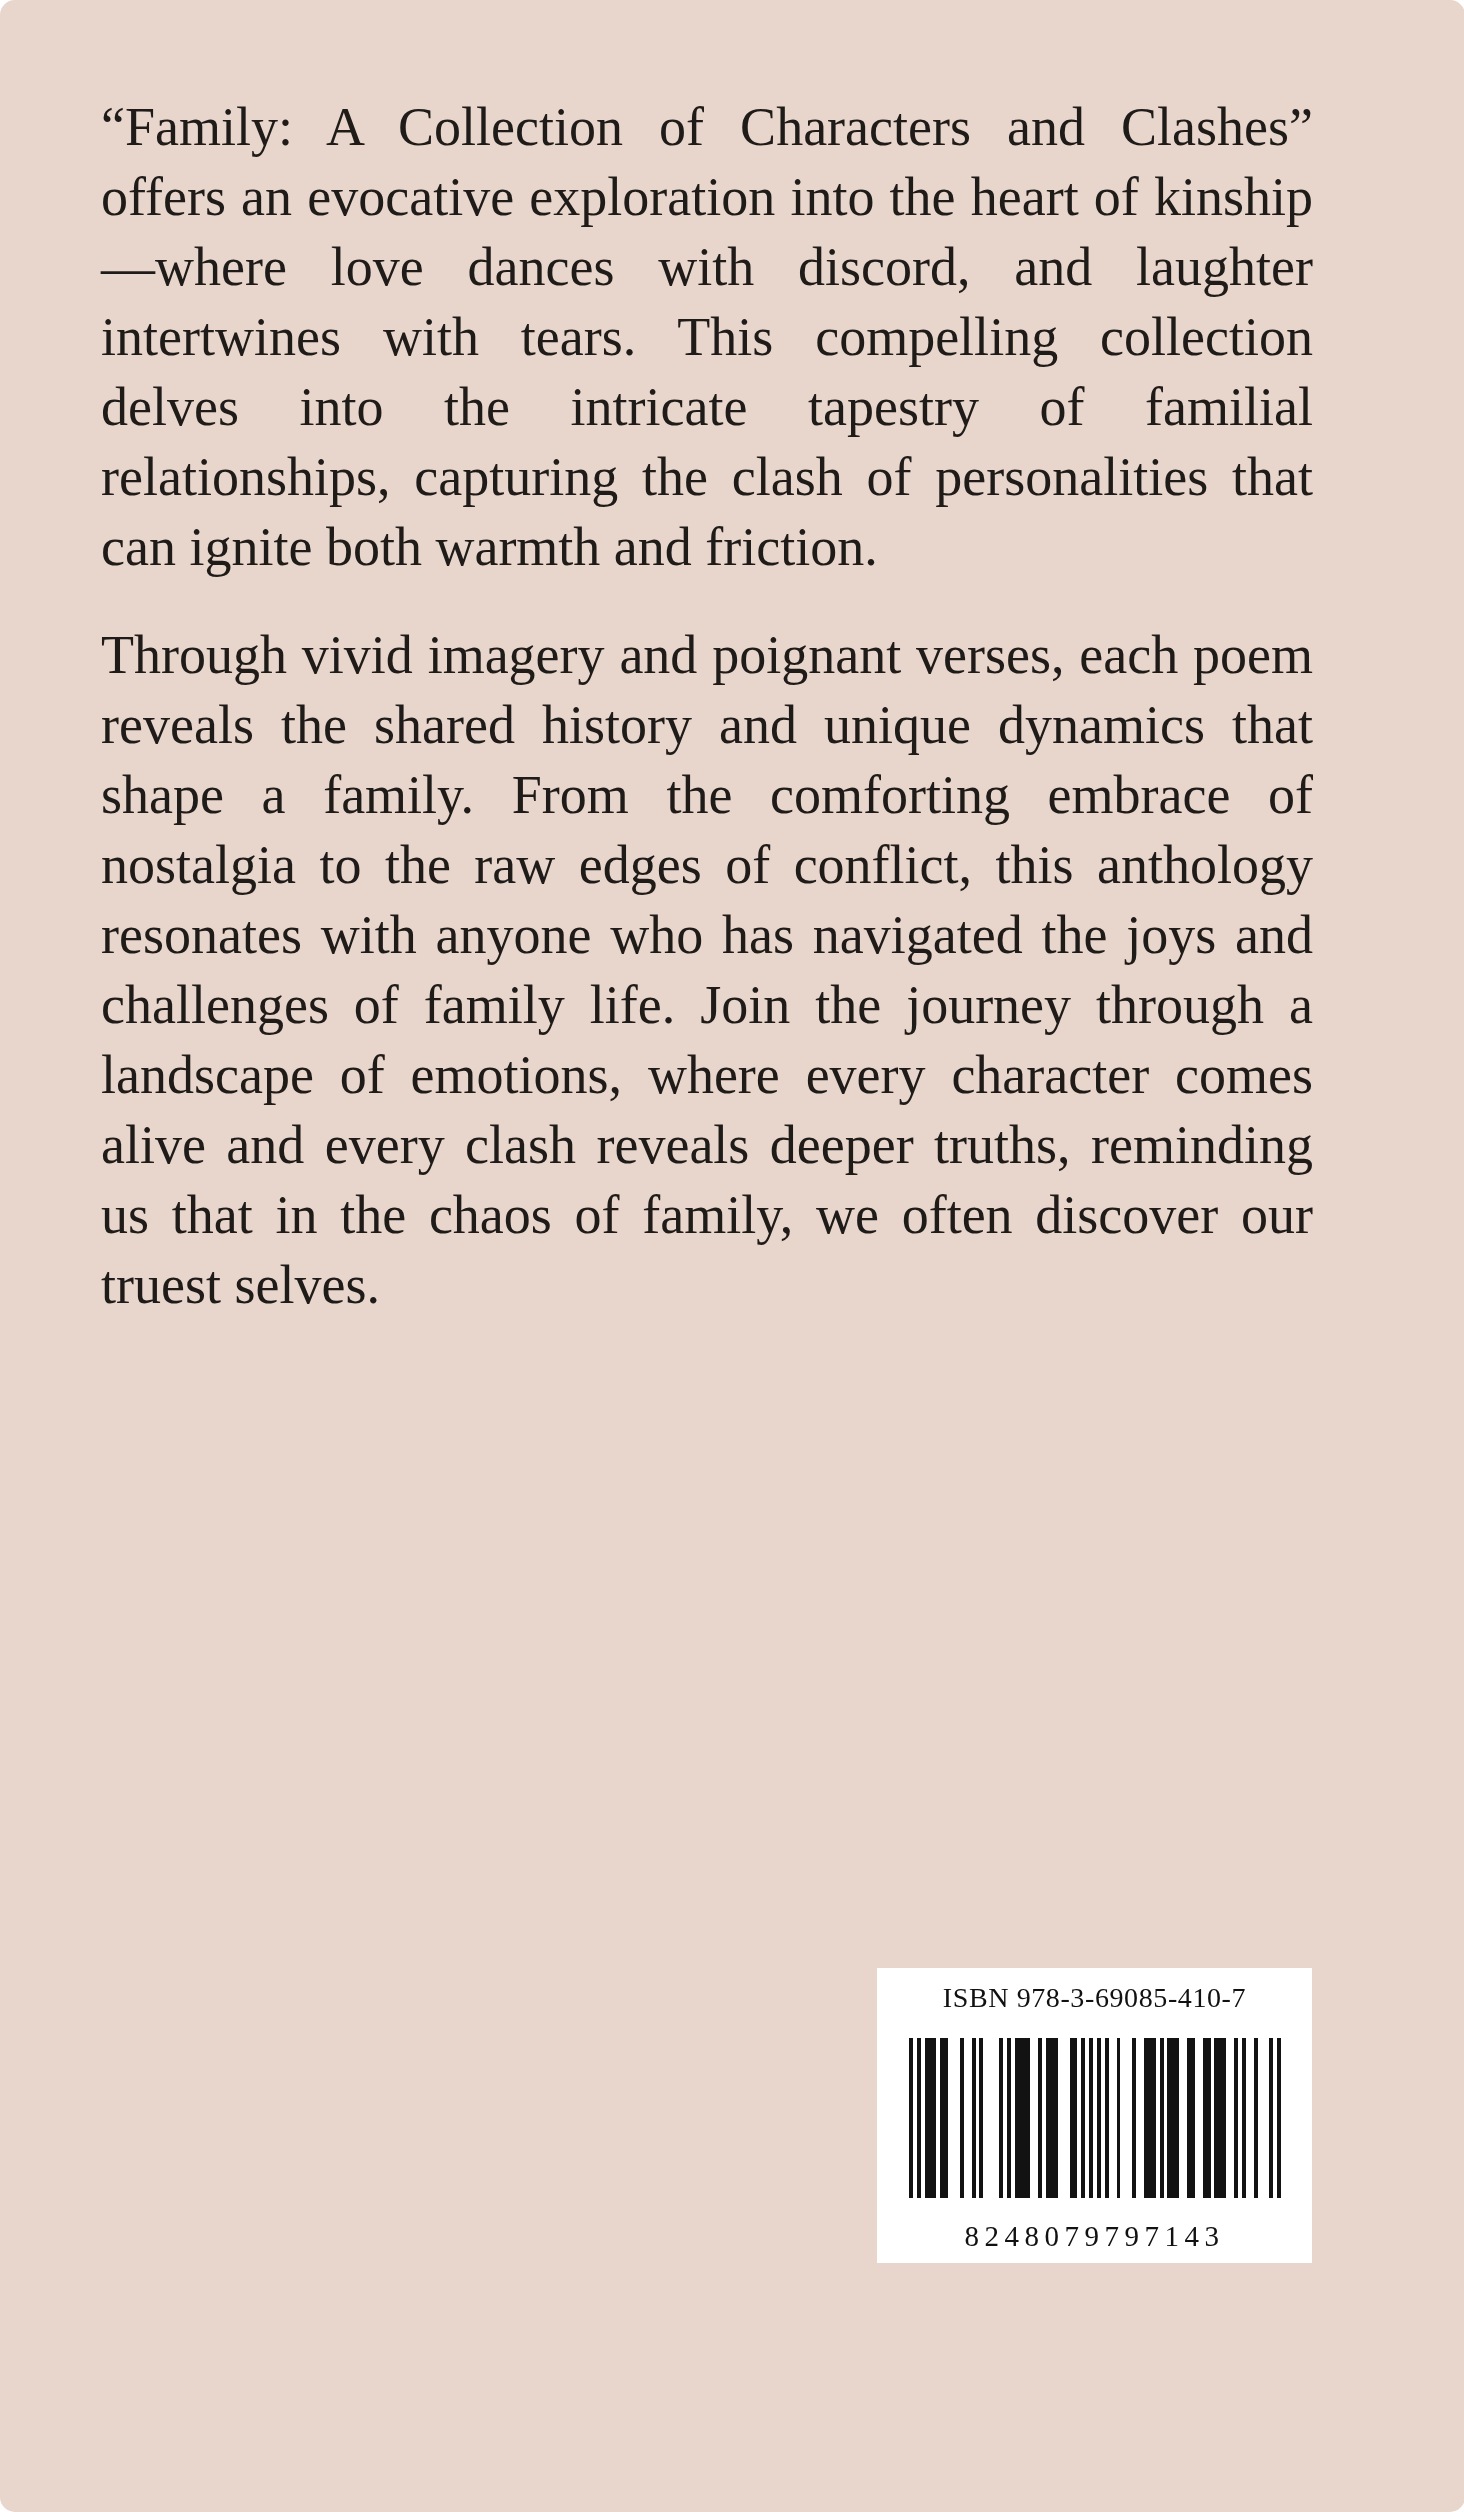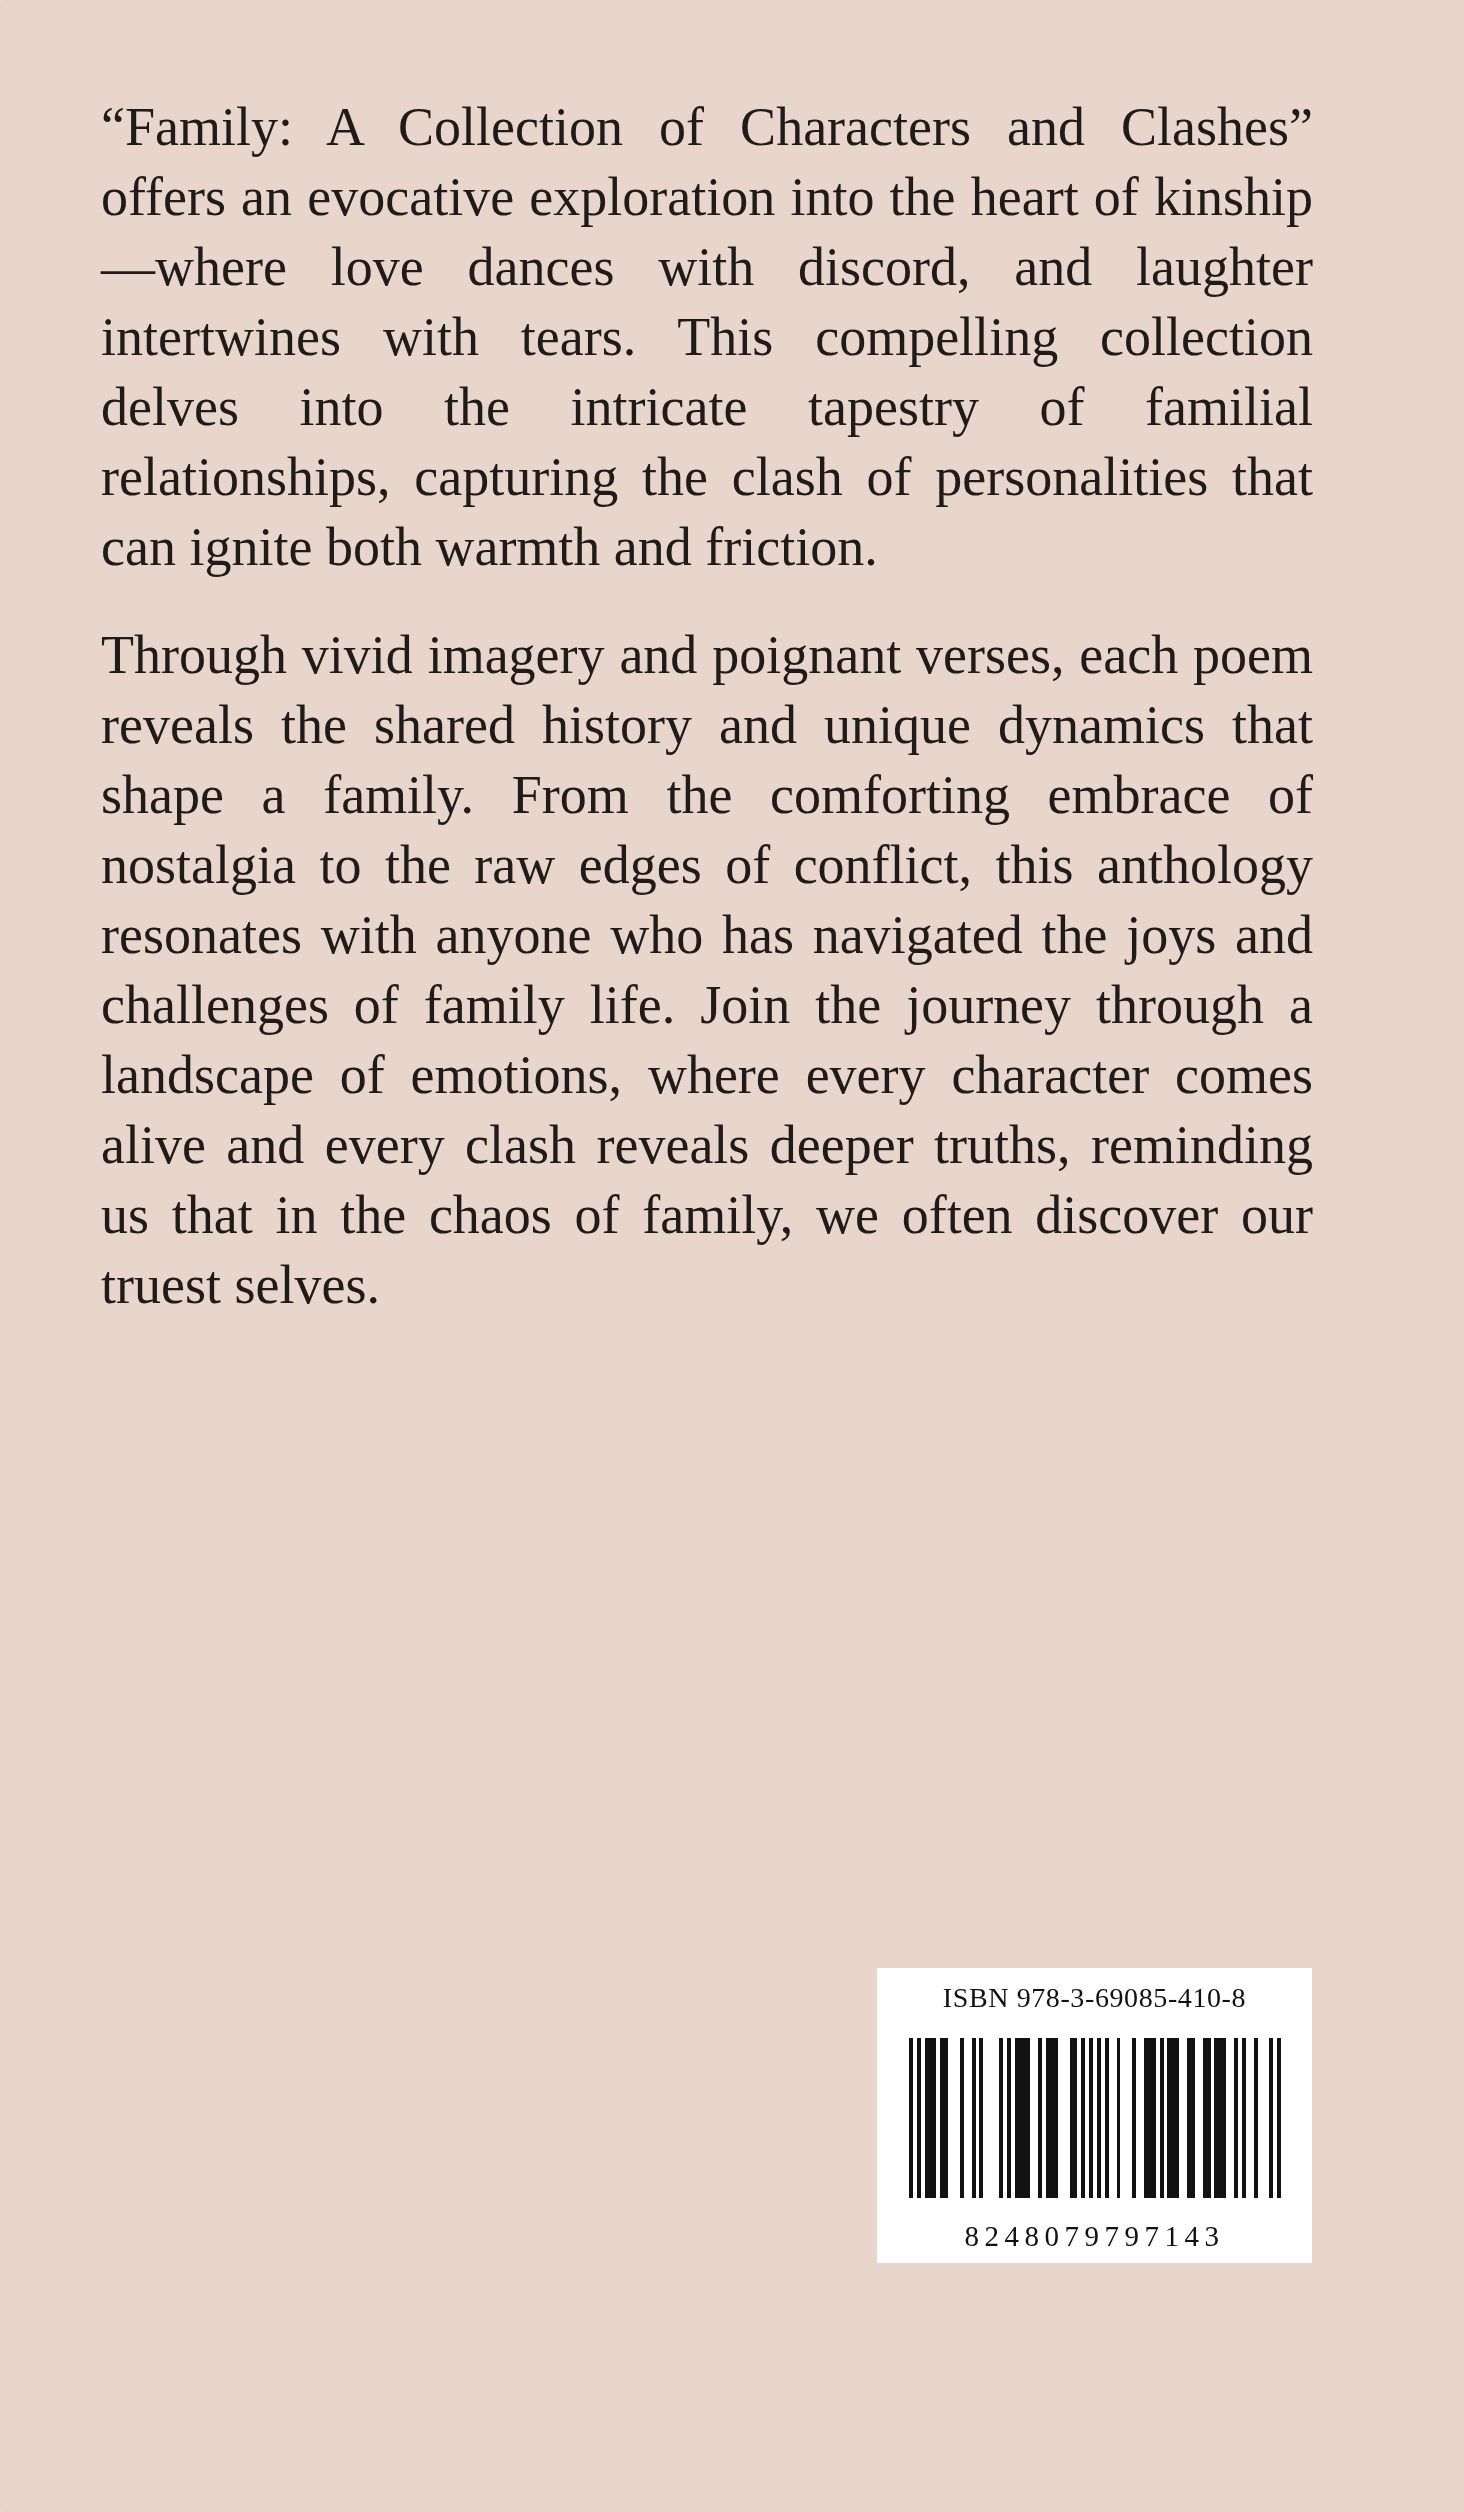--- a/index.html
+++ b/index.html
@@ -11,21 +11,21 @@
     width: 1465px;
     height: 2512px;
     position: relative;
     overflow: hidden;
     font-family: "Liberation Serif", "DejaVu Serif", serif;
   }
   .cover {
     position: absolute;
     inset: 0;
     background: #e8d5cb;
-    border-radius: 1px;
+    border-radius: 15px;
   }
   .synopsis {
     position: absolute;
     left: 101px;
     top: 92px;
     width: 1212px;
     color: #1e1b18;
   }
   .synopsis p {
     margin: 0 0 38px 0;
@@ -79,21 +79,21 @@
 <body>
 
 <div class="cover" style="background: rgb(232, 213, 203);">
 
   <div class="synopsis" style="color: rgb(30, 27, 24);">
     <p>“Family: A Collection of Characters and Clashes” offers an evocative exploration into the heart of kinship—where love dances with discord, and laughter intertwines with tears. This compelling collection delves into the intricate tapestry of familial relationships, capturing the clash of personalities that can ignite both warmth and friction.</p>
     <p>Through vivid imagery and poignant verses, each poem reveals the shared history and unique dynamics that shape a family. From the comforting embrace of nostalgia to the raw edges of conflict, this anthology resonates with anyone who has navigated the joys and challenges of family life. Join the journey through a landscape of emotions, where every character comes alive and every clash reveals deeper truths, reminding us that in the chaos of family, we often discover our truest selves.</p>
   </div>
 
   <div class="barcode-box">
-    <div class="isbn-label">ISBN 978-3-69085-410-8</div>
+    <div class="isbn-label">ISBN 978-3-69085-410-7</div>
     <div class="bars">
       <svg viewBox="0 0 95 60" preserveAspectRatio="none" xmlns="http://www.w3.org/2000/svg">
           <rect x="0" y="0" width="1" height="60" fill="#121212"></rect>
           <rect x="2" y="0" width="1" height="60" fill="#121212"></rect>
           <rect x="4" y="0" width="3" height="60" fill="#121212"></rect>
           <rect x="8" y="0" width="2" height="60" fill="#121212"></rect>
           <rect x="13" y="0" width="1" height="60" fill="#121212"></rect>
           <rect x="16" y="0" width="1" height="60" fill="#121212"></rect>
           <rect x="18" y="0" width="1" height="60" fill="#121212"></rect>
           <rect x="23" y="0" width="1" height="60" fill="#121212"></rect>

